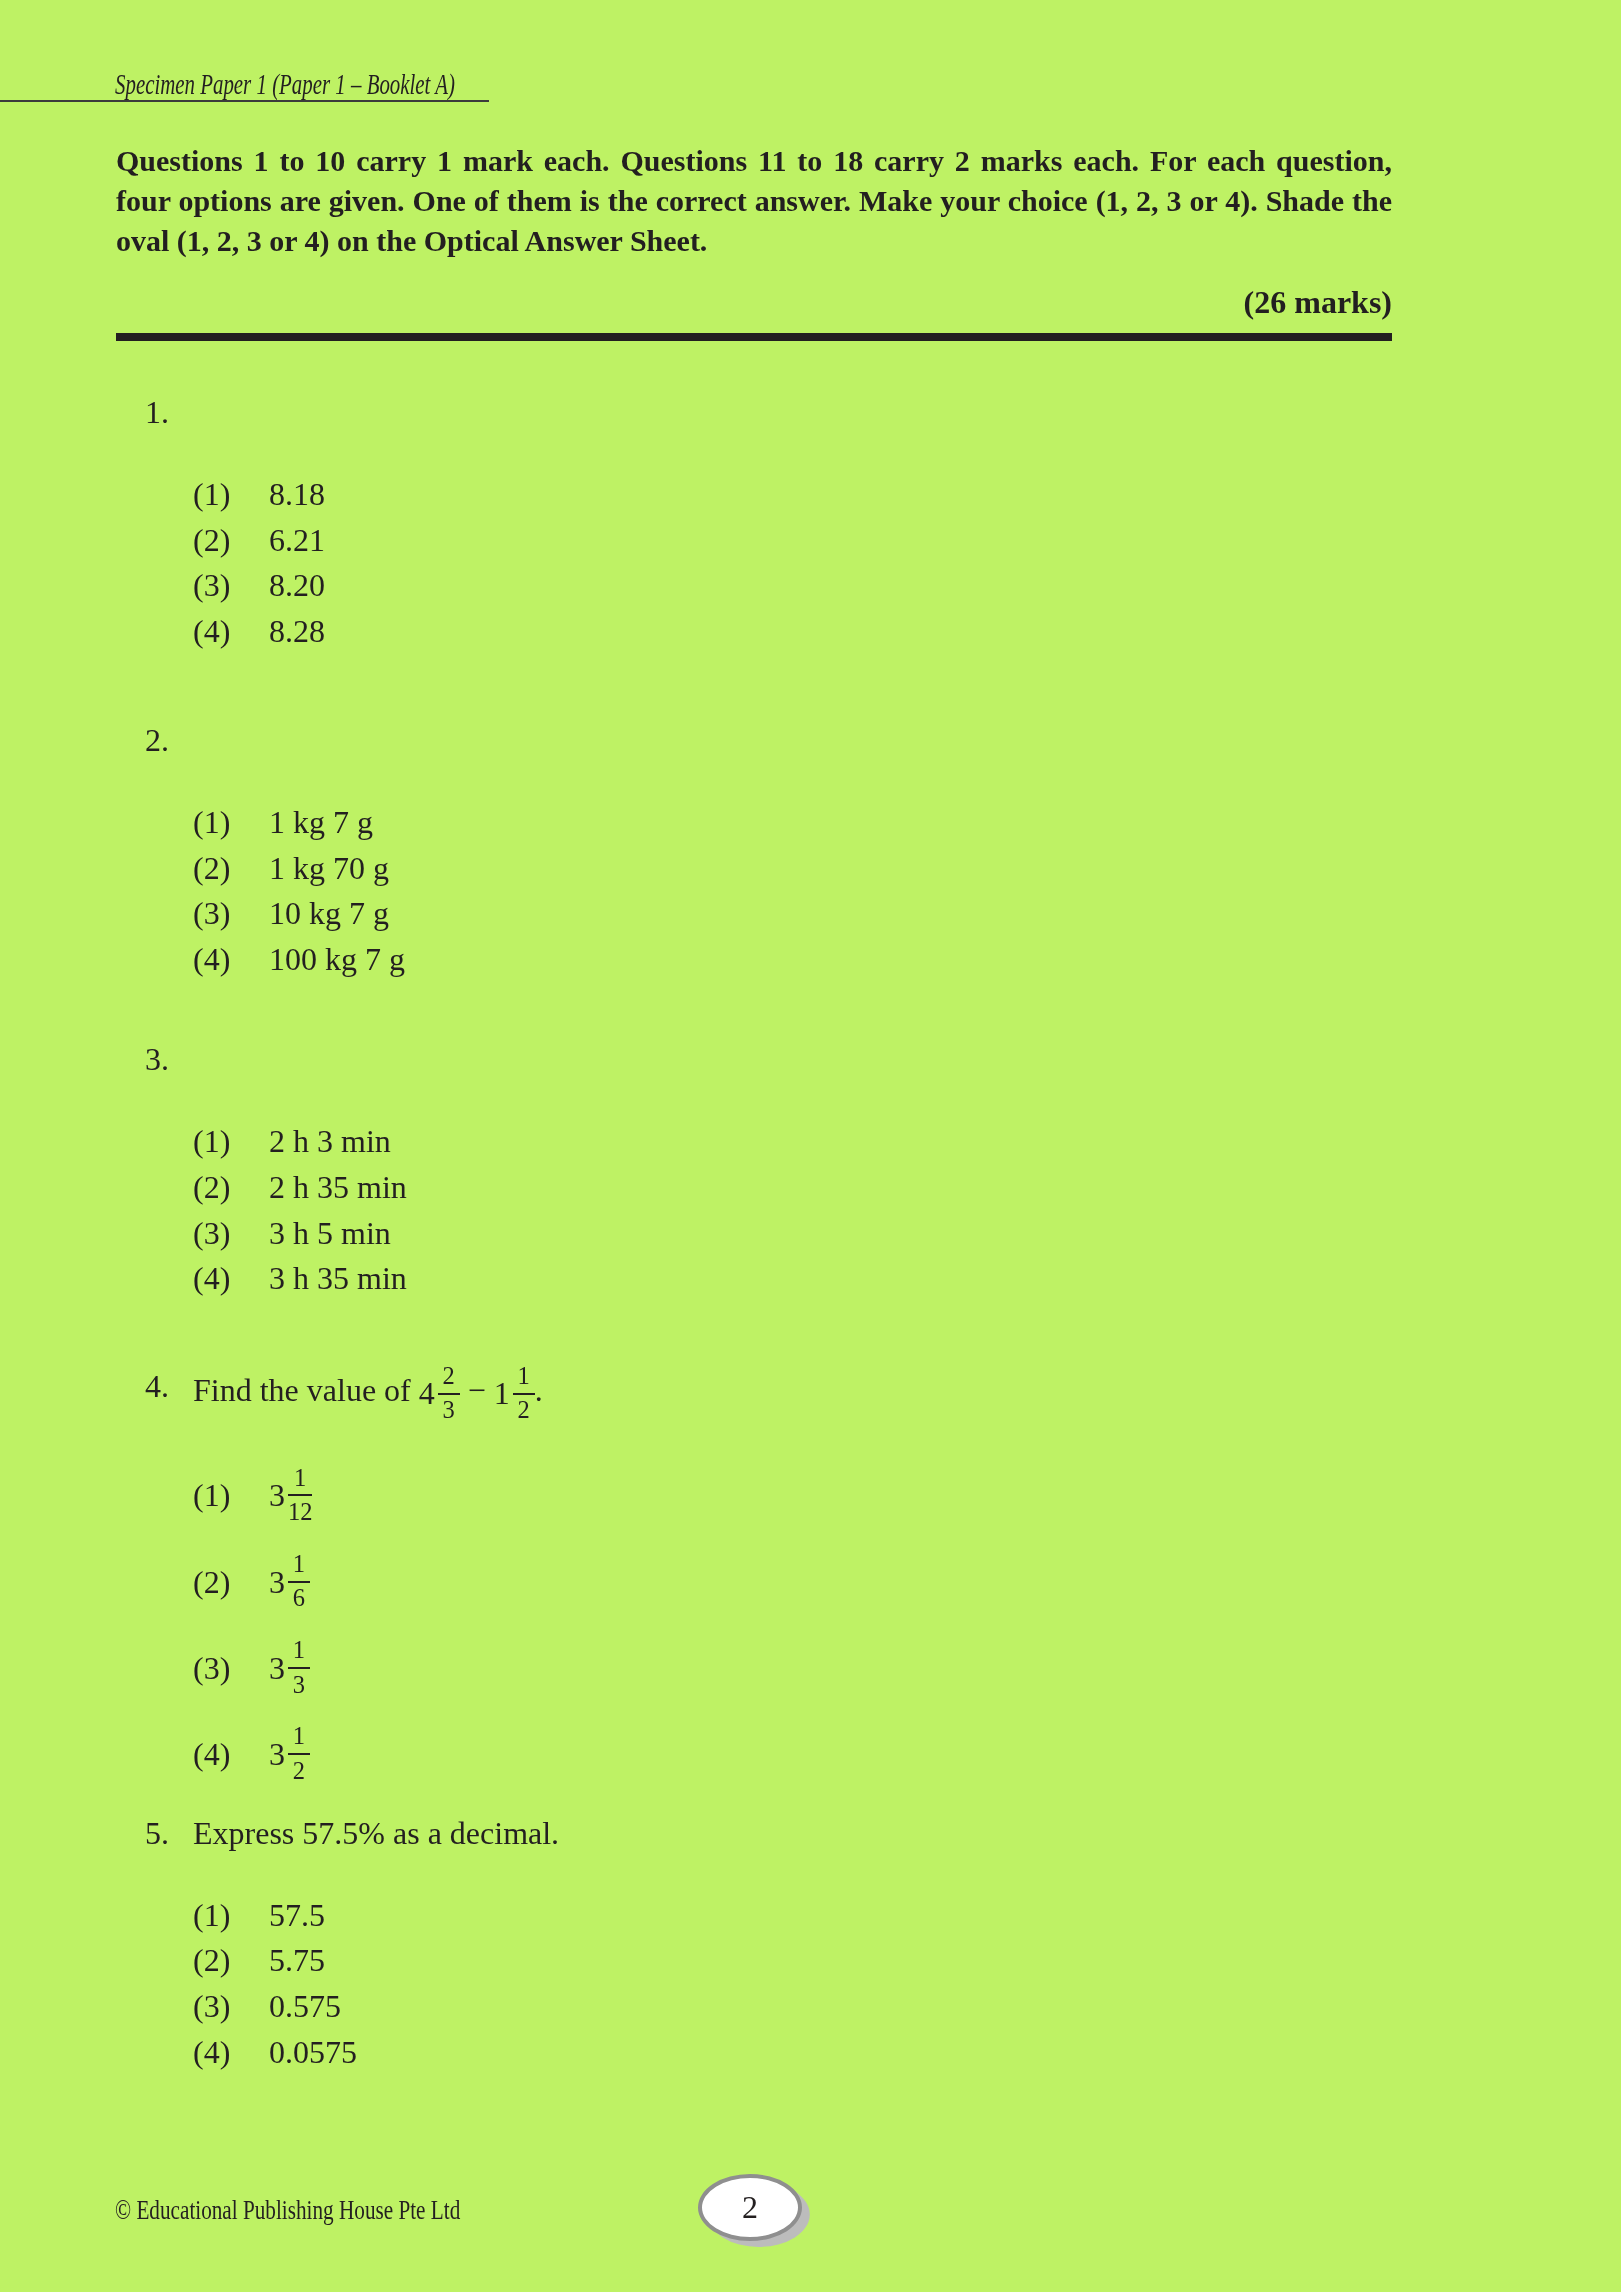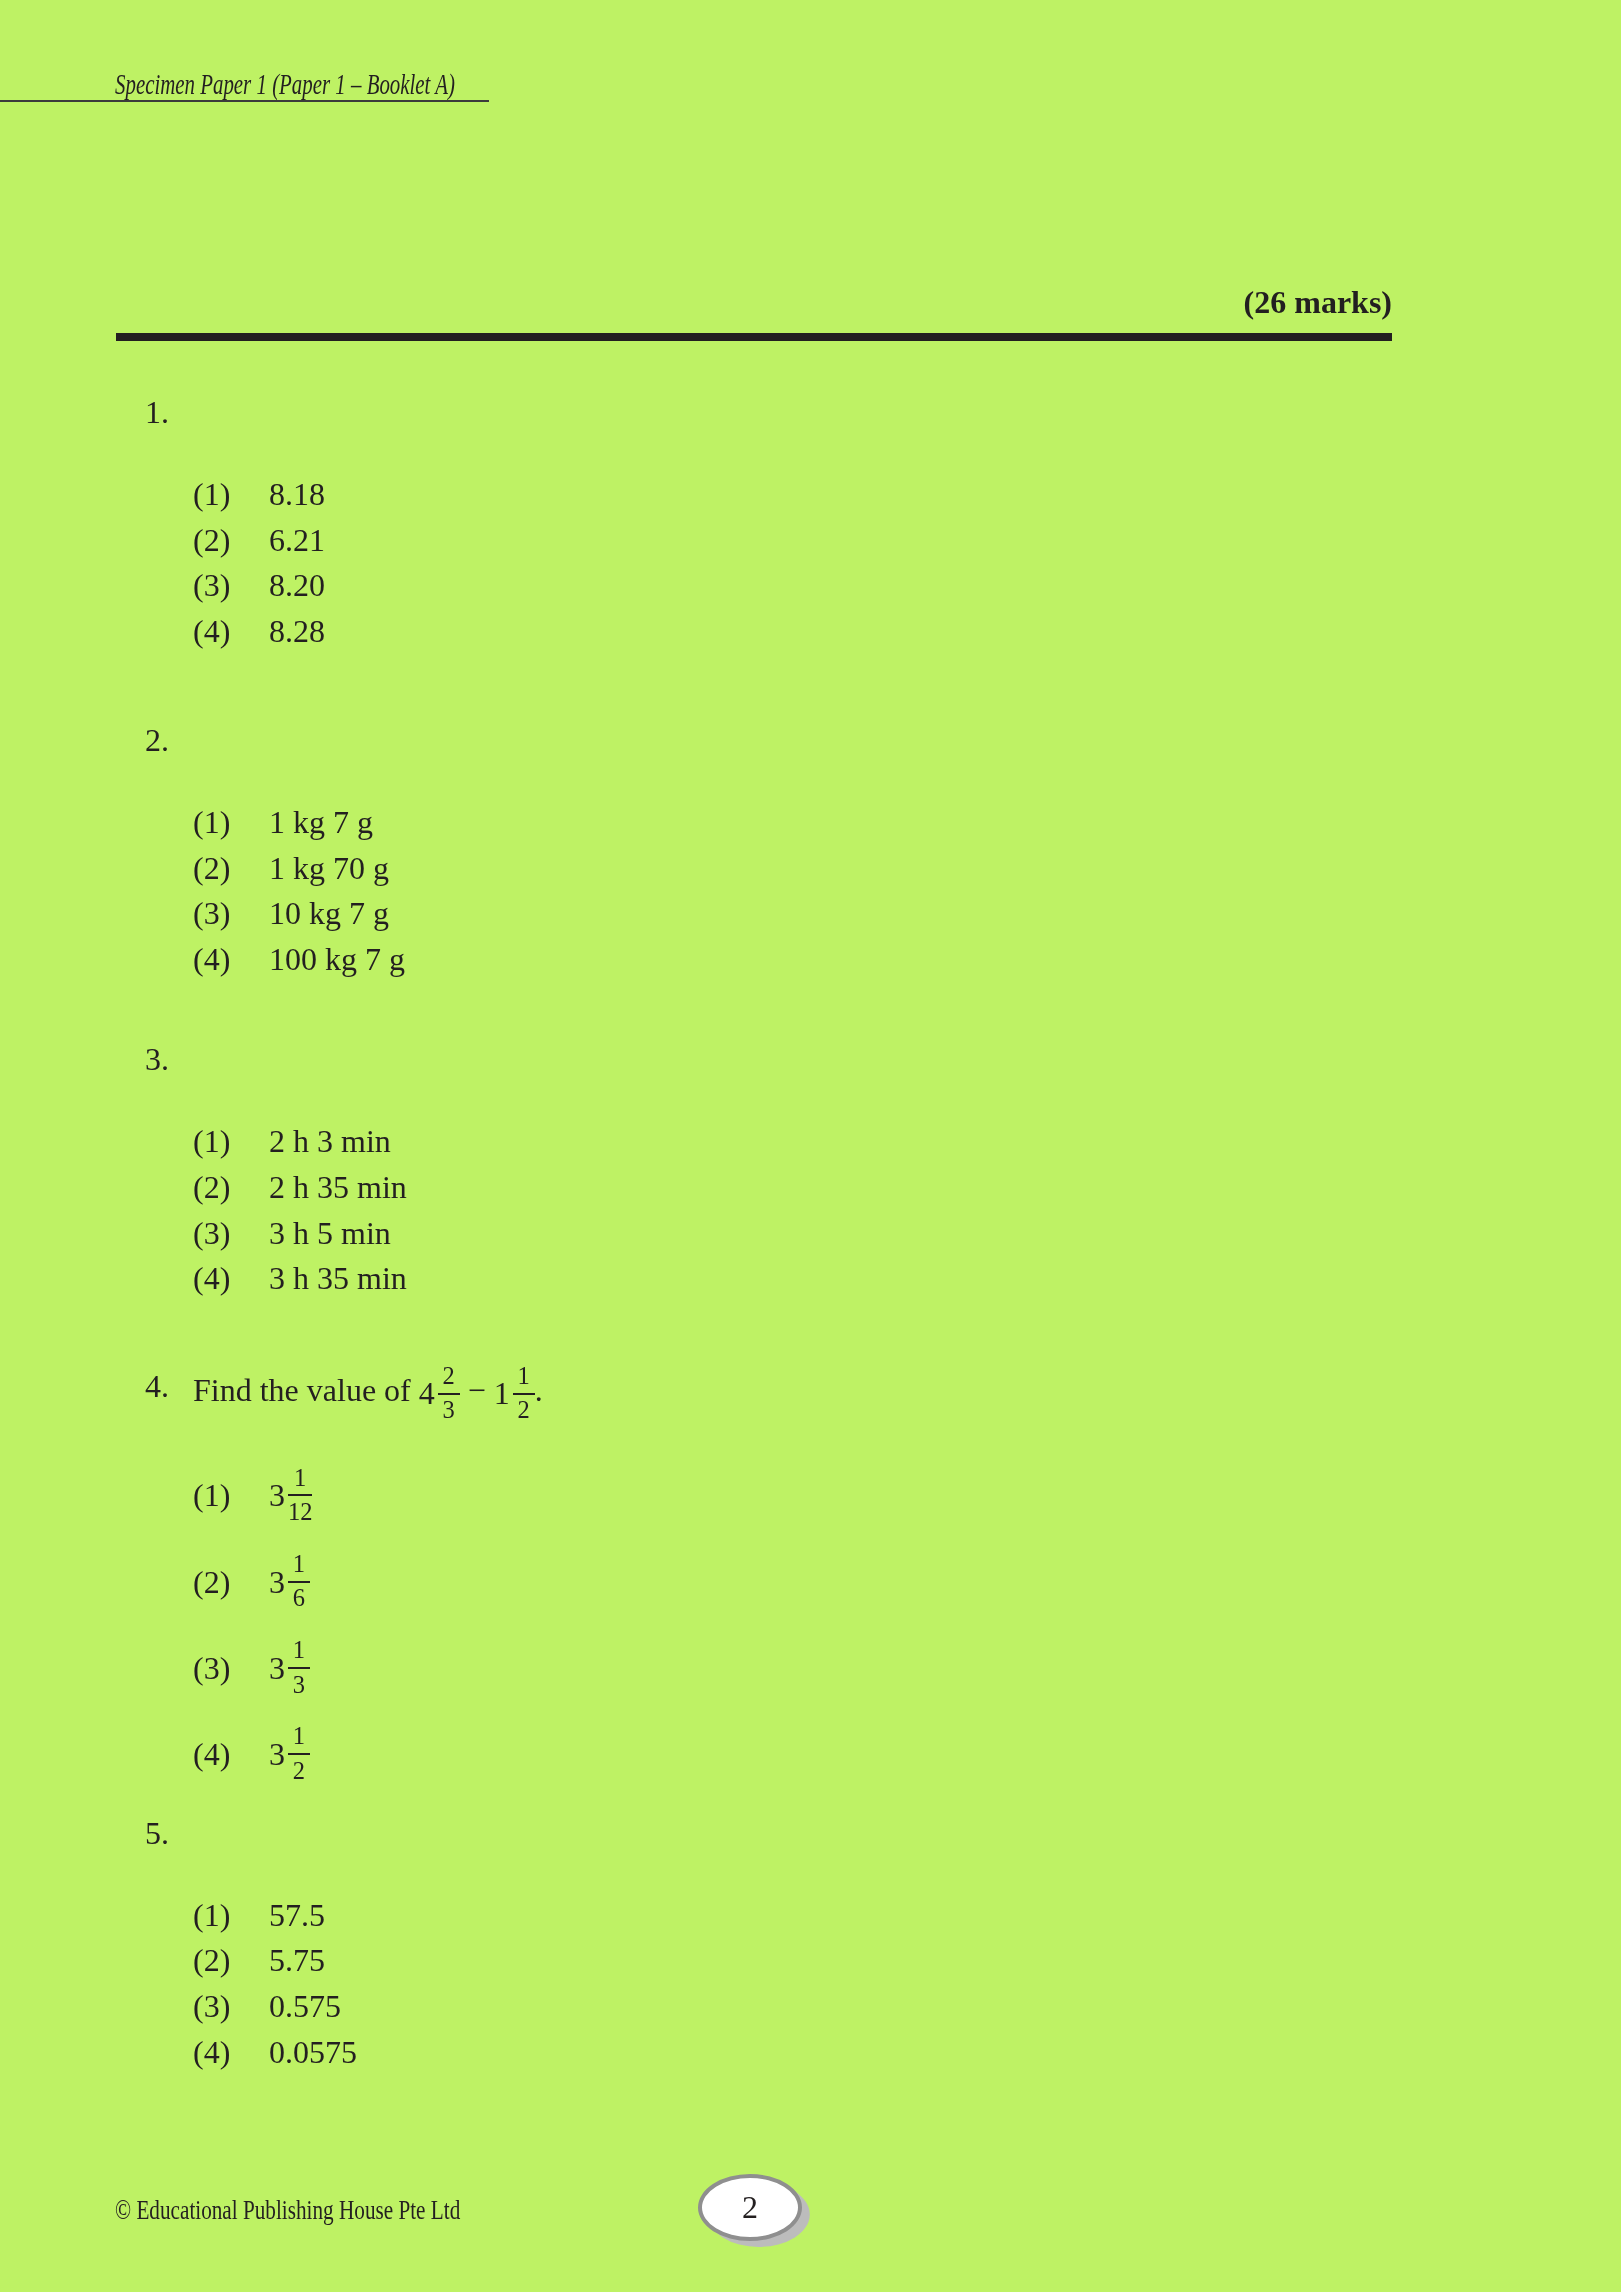--- a/index.html
+++ b/index.html
@@ -49,20 +49,21 @@
   .page-oval span{font-size:32px;}
 </style>
 </head>
 <body>
 
 <div class="page">
 
   <div class="header-title">Specimen Paper 1 (Paper 1 – Booklet A)</div>
   <div class="header-rule"></div>
 
+  <p class="instructions-text">Questions 1 to 10 carry 1 mark each. Questions 11 to 18 carry 2 marks each. For each question, four options are given. One of them is the correct answer. Make your choice (1, 2, 3 or 4). Shade the oval (1, 2, 3 or 4) on the Optical Answer Sheet.</p>
   <div class="marks-total">(26 marks)</div>
   <div class="section-rule"></div>
 
   <main class="questions">
       <div class="question">
         <div class="q-row">
           <span class="q-num">1.</span>
         </div>
         <div class="options">
           <div class="option">
@@ -185,20 +186,21 @@
                   <span class="num">1</span>
                   <span class="den">2</span>
                 </span>
               </span></span>
           </div>
         </div>
       </div>
       <div class="question">
         <div class="q-row">
           <span class="q-num">5.</span>
+          <div class="q-text"><span class="q-seg">Express 57.5% as a decimal.</span></div>
         </div>
         <div class="options">
           <div class="option">
             <span class="opt-label">(1)</span>
             <span class="opt-value">57.5</span>
           </div>
           <div class="option">
             <span class="opt-label">(2)</span>
             <span class="opt-value">5.75</span>
           </div>

